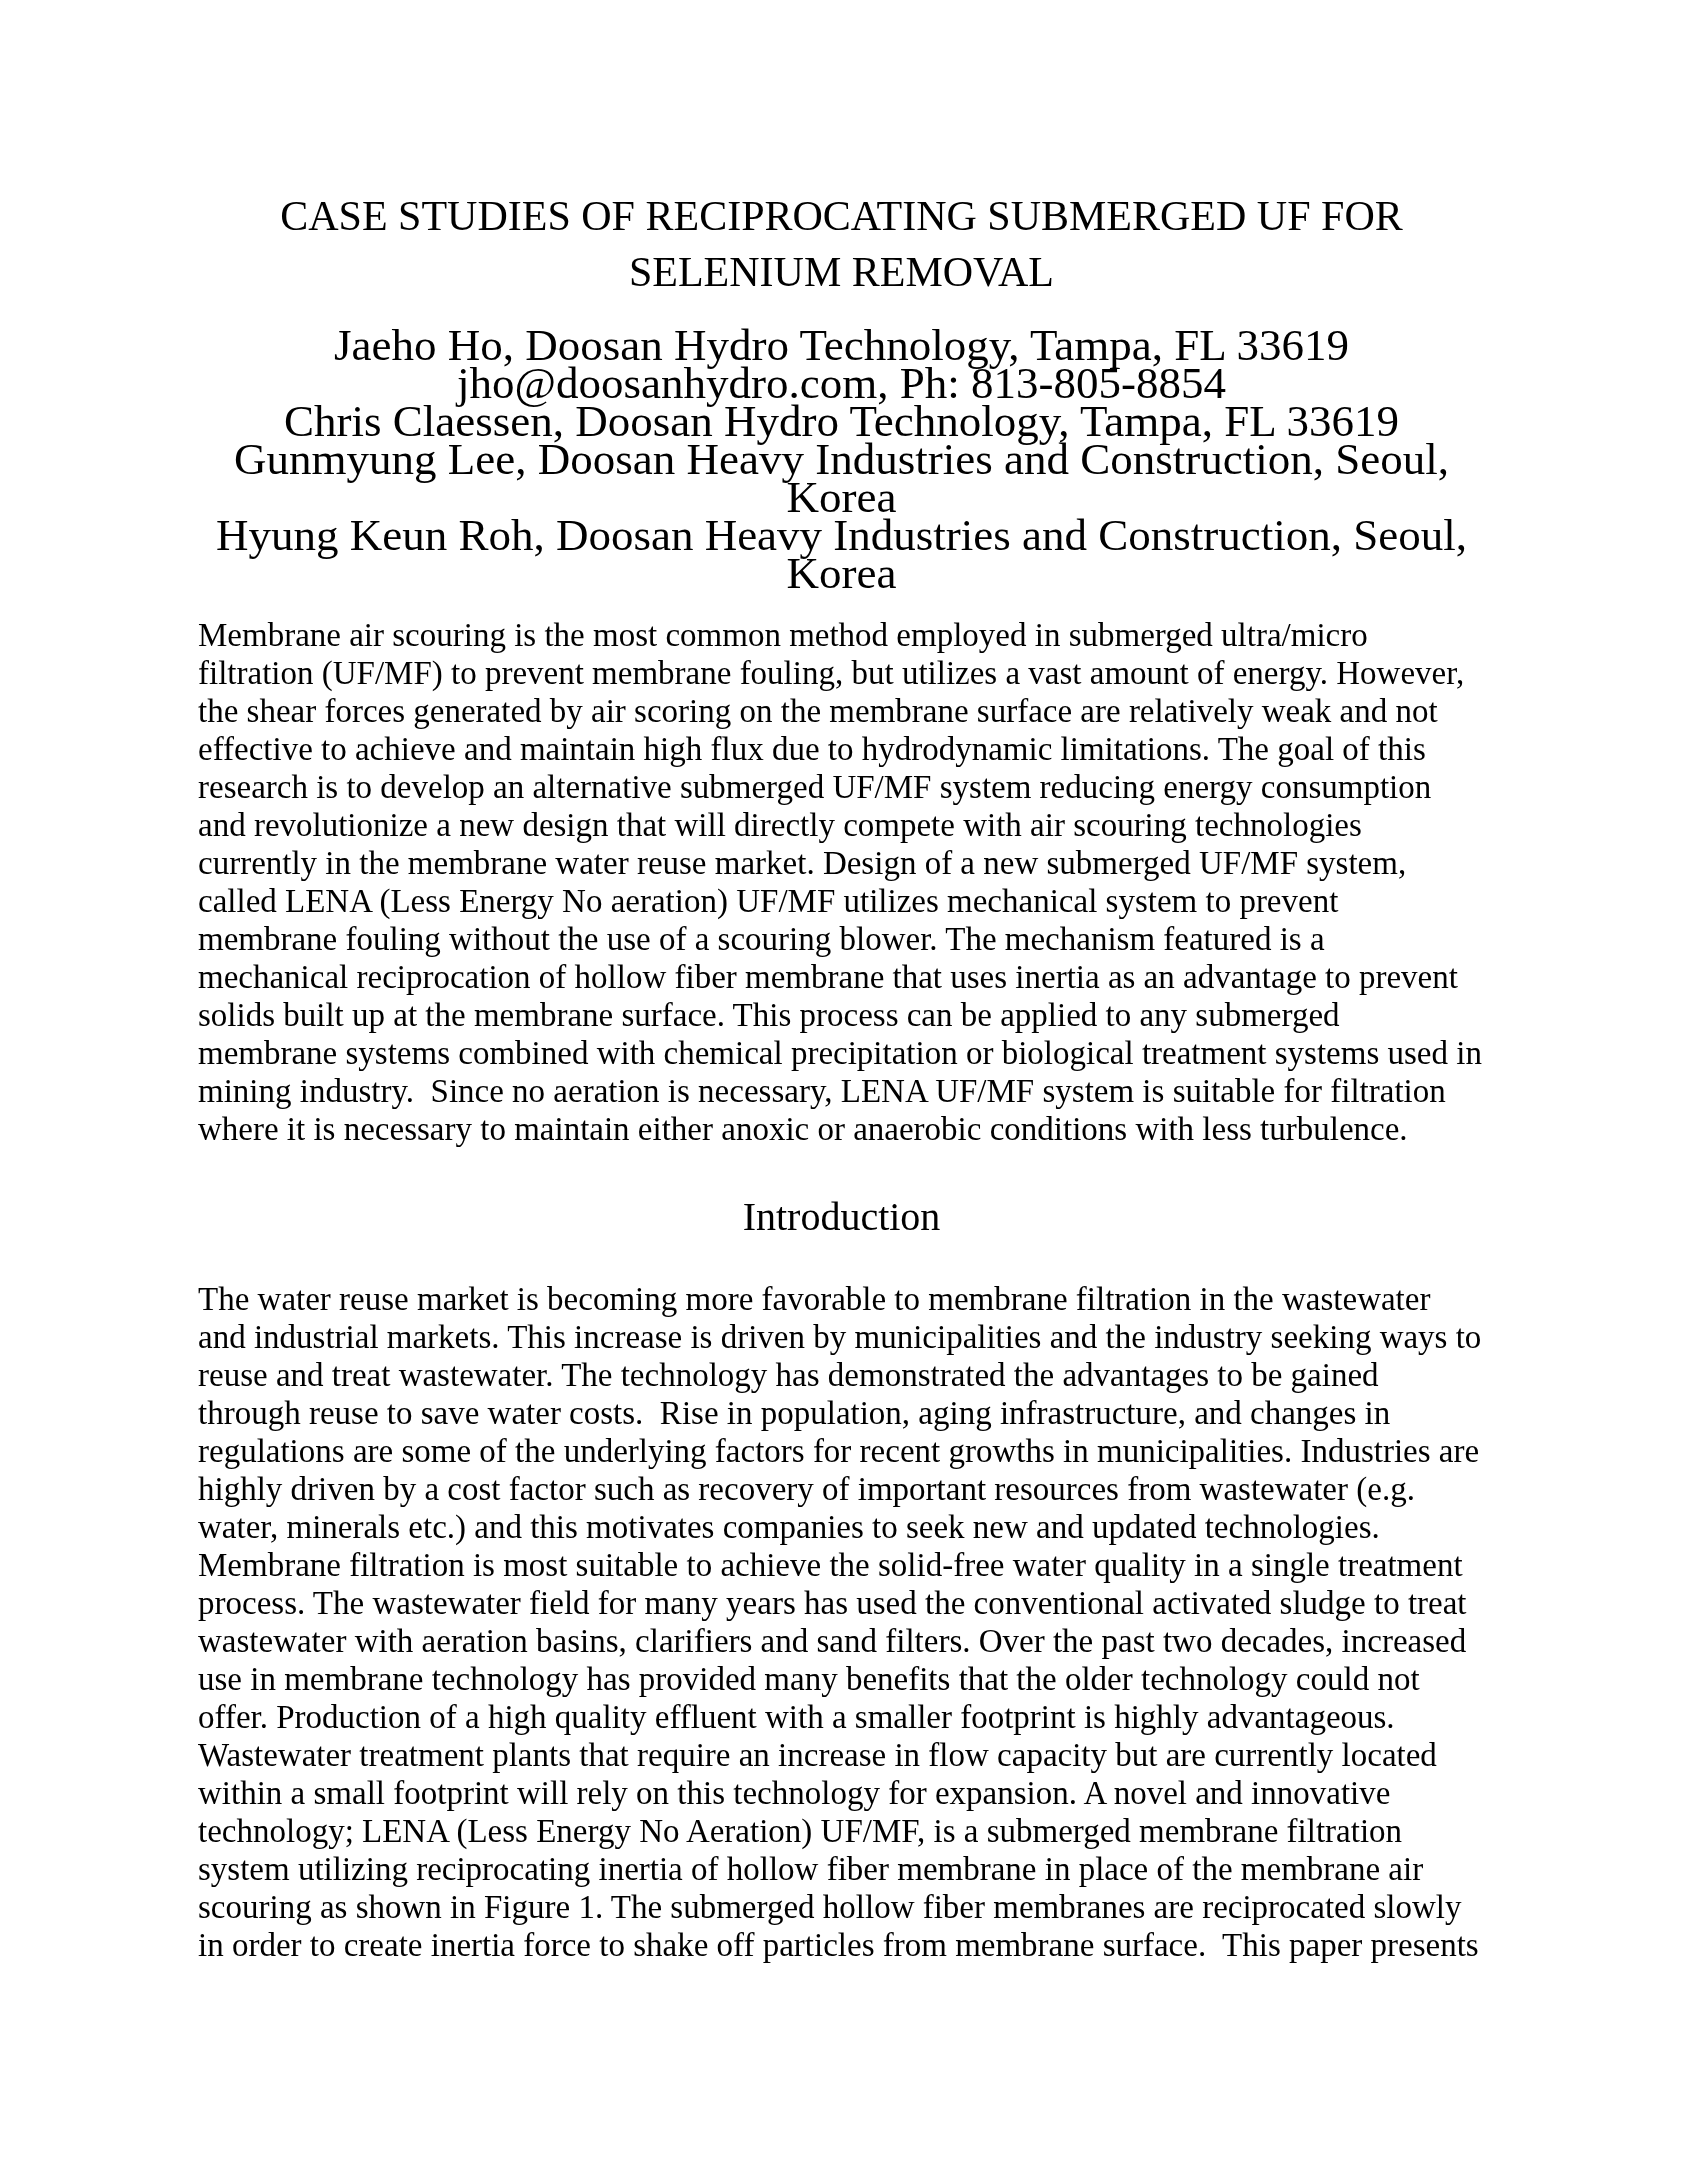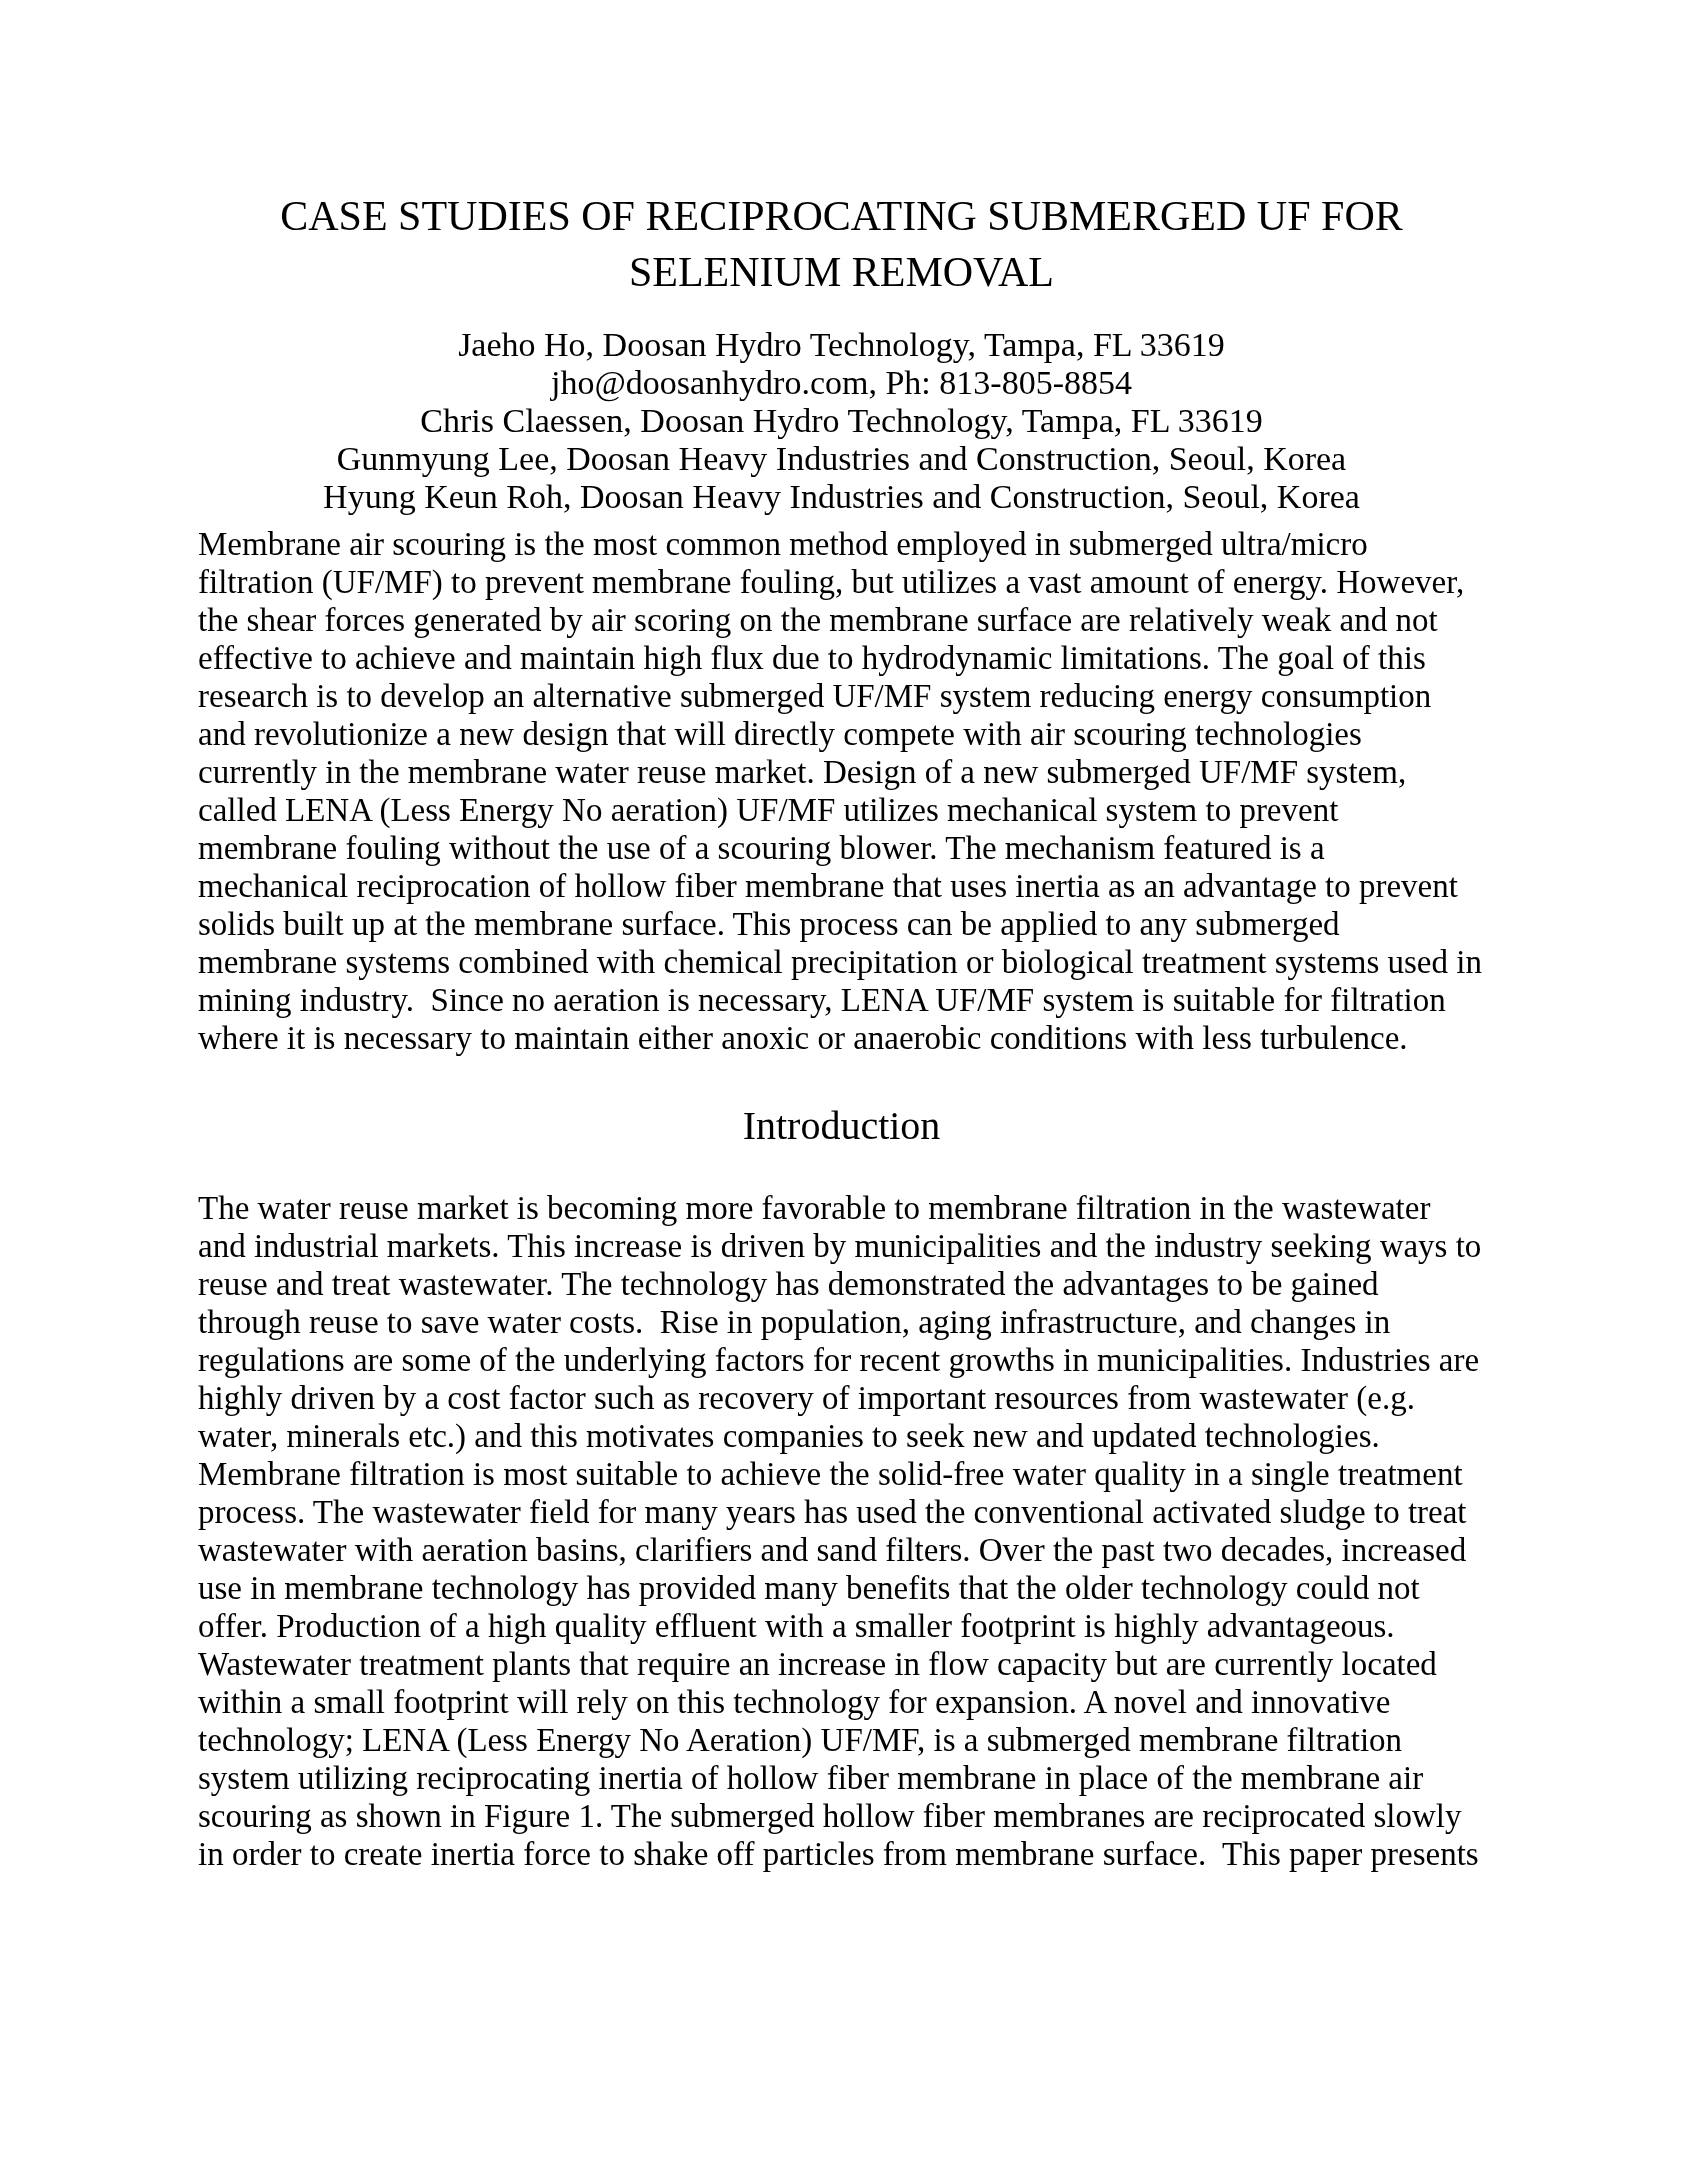--- a/index.html
+++ b/index.html
@@ -26,42 +26,42 @@
   .paper-title {
     margin: 0;
     font-size: 42px;
     line-height: 56px;
     font-weight: 400;
     text-align: center;
     white-space: pre-line;
   }
   .author-block {
     margin: 26px 0 0 0;
-    font-size: 34px;
+    font-size: 45px;
     line-height: 38px;
     text-align: center;
     white-space: pre-line;
   }
   .section-heading {
     margin: 0;
     font-size: 40px;
     line-height: 51px;
     font-weight: 400;
     text-align: center;
   }
   .heading-abstract { margin-top: 32px; }
   .heading-introduction { margin-top: 43px; }
   .para {
     margin: 0;
     font-size: 33px;
     line-height: 38px;
     text-align: left;
     white-space: pre;
   }
-  .para-abstract { margin-top: 9px; font-family: Liberation Serif, serif; }
+  .para-abstract { margin-top: 24px; font-family: Liberation Serif, serif; }
   .para-introduction { margin-top: 38px; }
 </style>
 </head>
 <body>
 
 <div class="page">
 
   <h1 class="paper-title">CASE STUDIES OF RECIPROCATING SUBMERGED UF FOR
 SELENIUM REMOVAL</h1>
 

